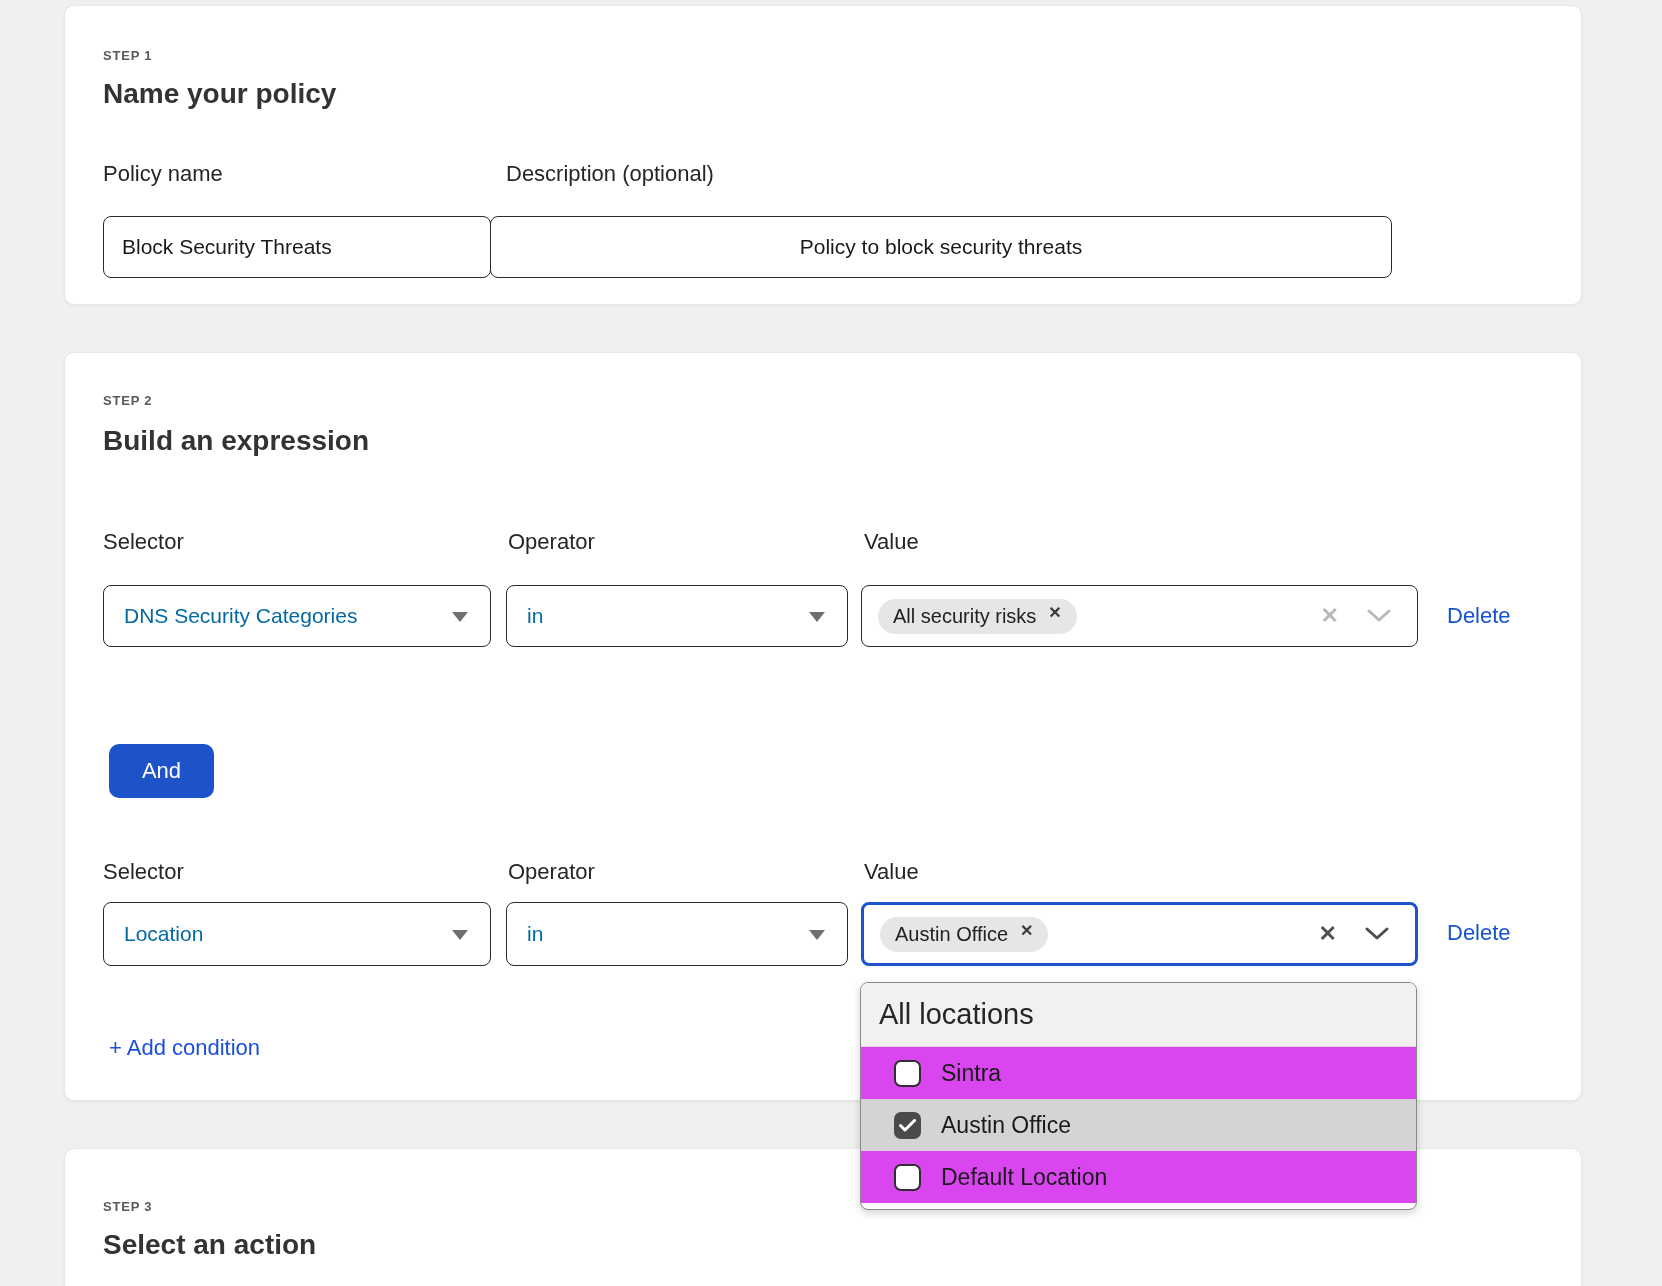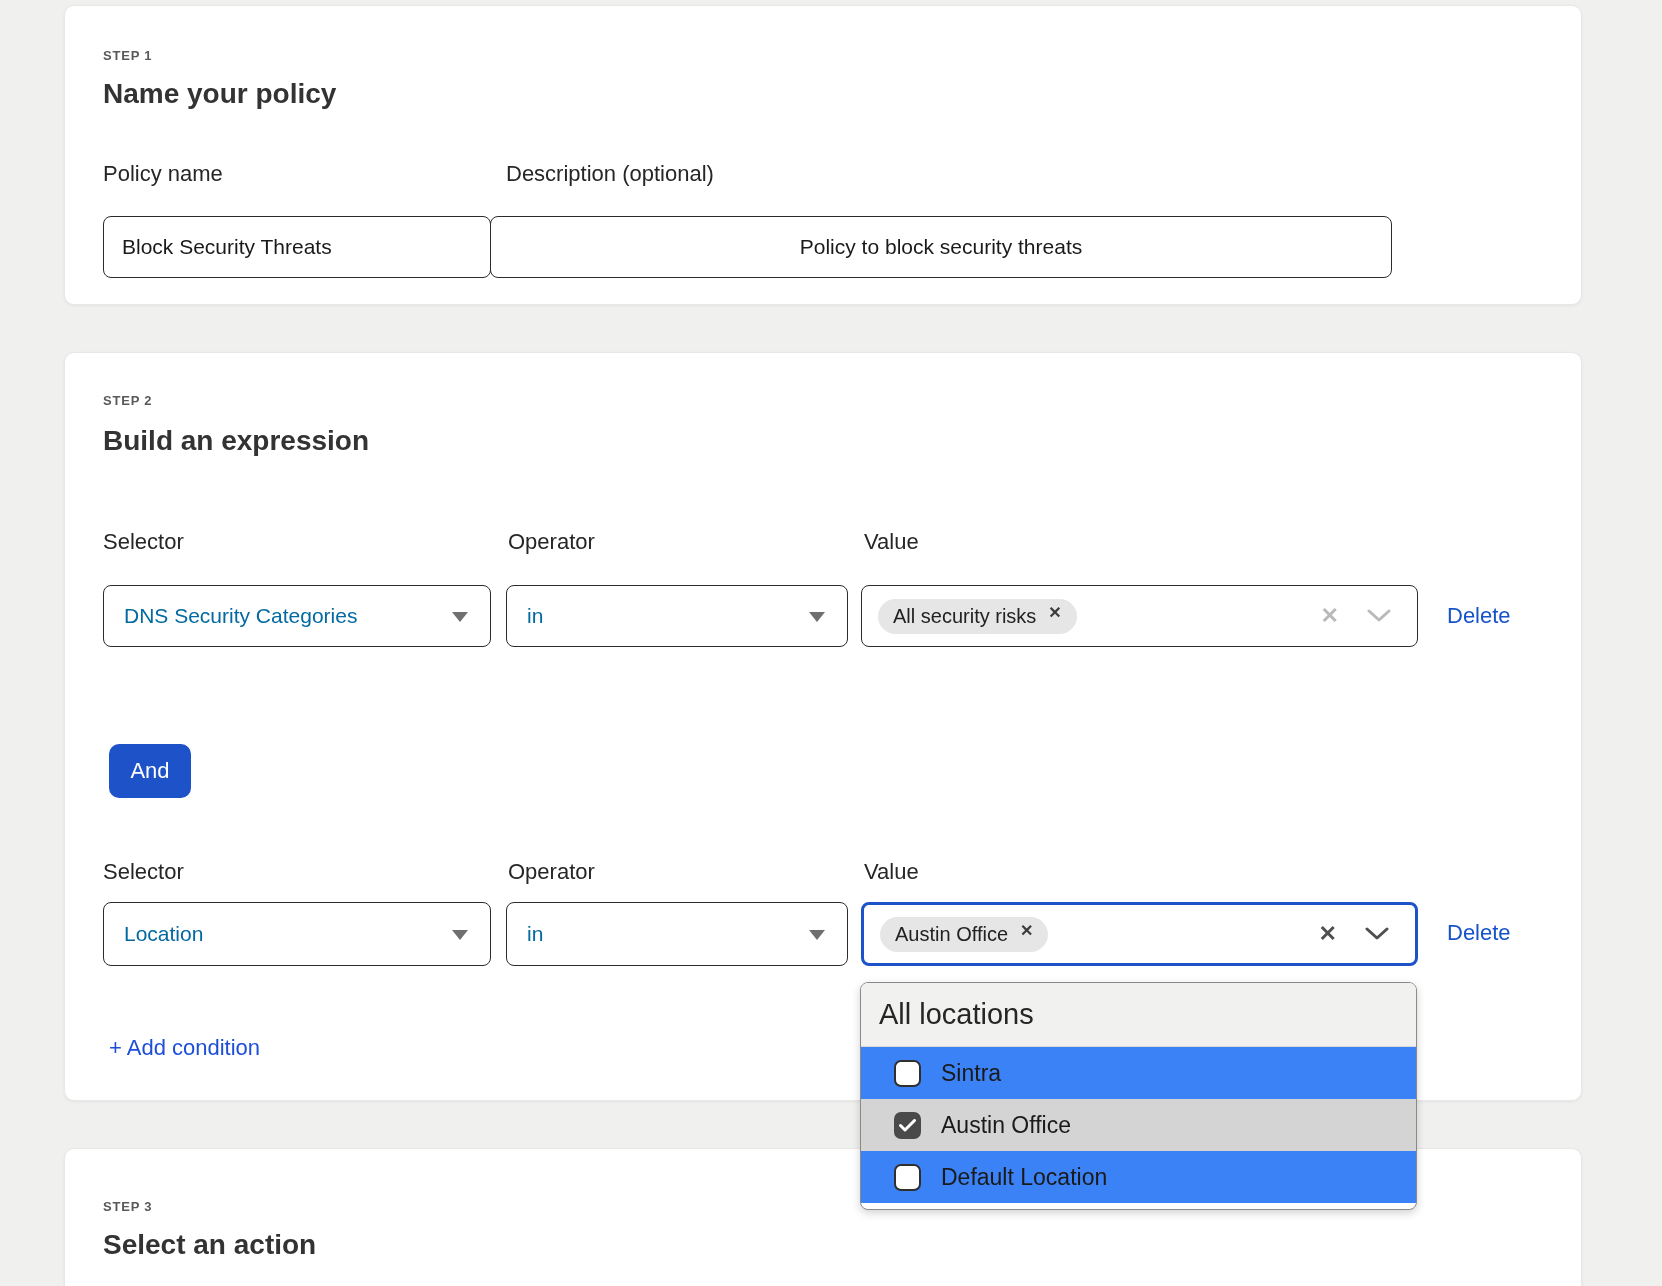--- a/index.html
+++ b/index.html
@@ -101,21 +101,21 @@
   .chev {
     position:absolute; right:26px; top:50%; transform:translateY(-50%);
     cursor:pointer; display:flex;
   }
   .delete-link {
     position:absolute; left:1382px;
     font-size:22px; color:#1652c9; cursor:pointer;
   }
   .and-btn {
     position:absolute; left:44px; top:391px;
-    width:82px; height:54px;
+    width:105px; height:54px;
     background:#1d52c8; border:none; border-radius:10px;
     color:#ffffff; font-size:22px;
     font-family:"Liberation Sans", sans-serif;
     cursor:pointer;
   }
   .add-cond {
     position:absolute; left:44px; top:666px;
     font-size:22px; color:#1d4ed8; cursor:pointer;margin-top:16px;
   }
   .dropdown {
@@ -135,21 +135,21 @@
     display:flex; align-items:center;
     padding-left:18px;
     font-size:29px; color:#262626;
   }
   .dd-option {
     height:52px;
     display:flex; align-items:center;
     padding-left:33px;
     font-size:23px; color:#1a1a1a;
     cursor:pointer;
-    background:#3b82f6;
+    background:#d946ef;
   }
   .dd-option.highlighted { background:#d4d4d4; }
   .checkbox {
     width:27px; height:27px;
     border:2.2px solid #2f2f2f;
     border-radius:7px;
     background:#ffffff;
     margin-right:20px;
     display:flex; align-items:center; justify-content:center;
     cursor:pointer; flex:none;

